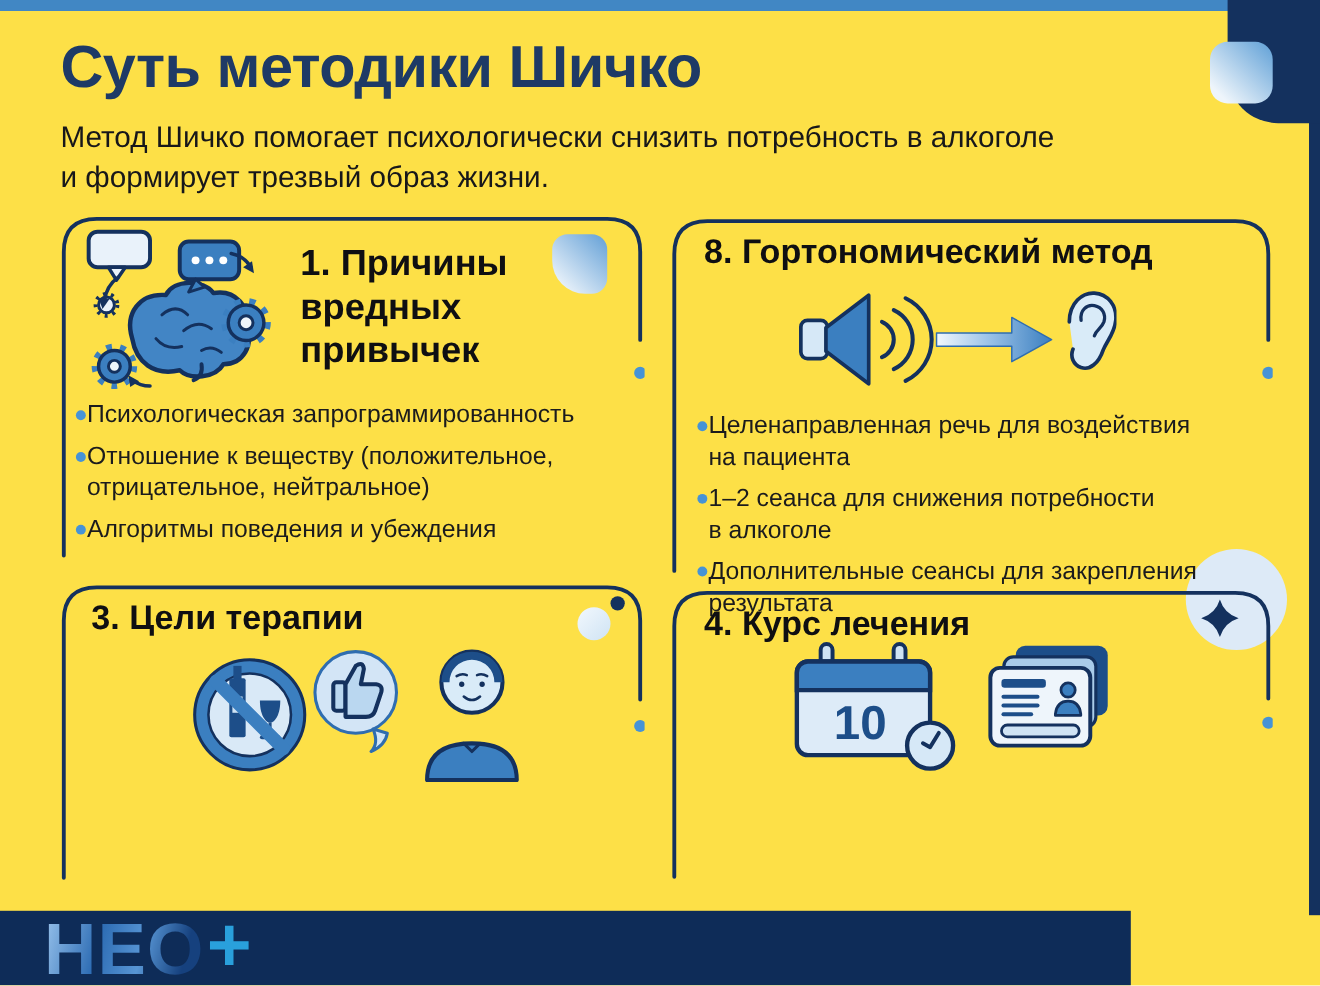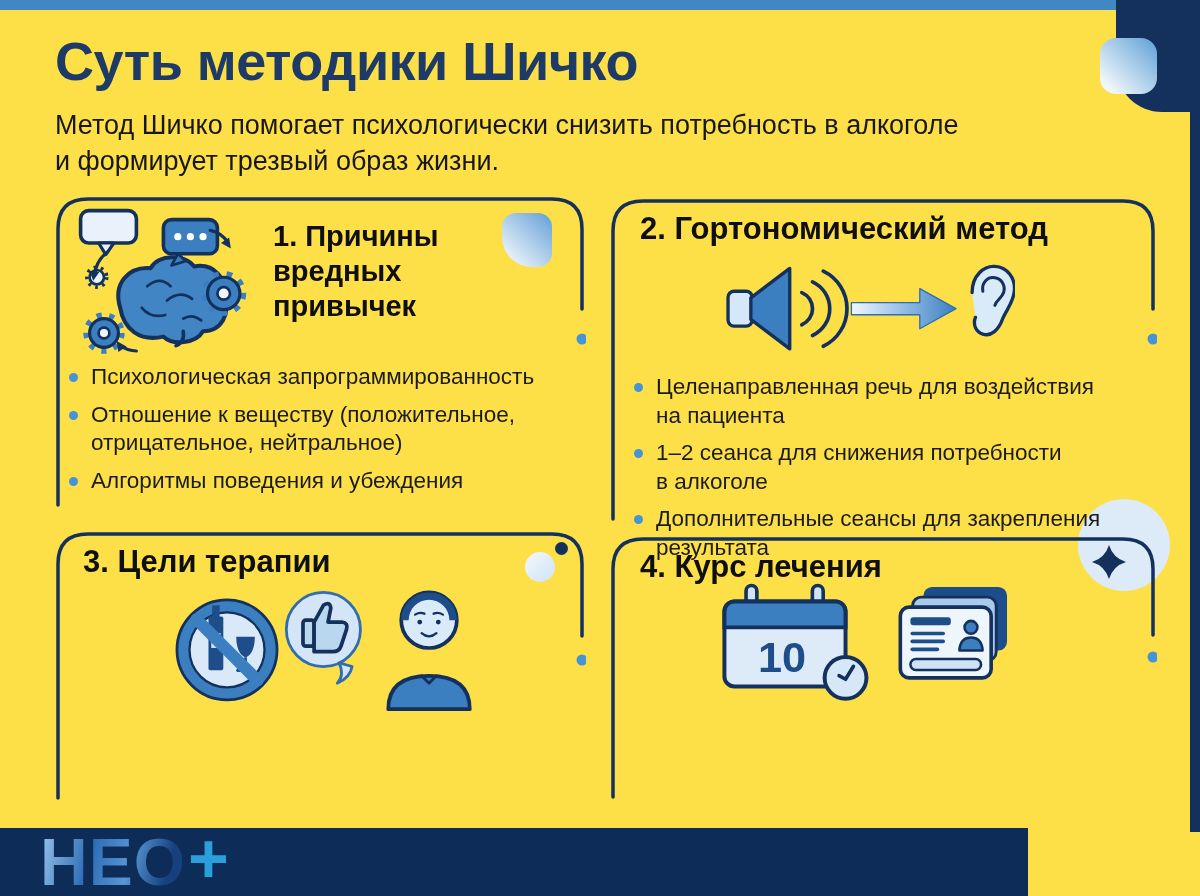--- a/index.html
+++ b/index.html
@@ -19,34 +19,34 @@
         color:var(--title);letter-spacing:-0.5px;}
   .subtitle{position:absolute;left:55px;top:108px;margin:0;font-size:27px;color:var(--text);
         line-height:1.32;white-space:pre;}
   .card{position:absolute;}
   .card1{left:55px;top:195px;width:531px;height:315px;}
   .card2{left:610px;top:197px;width:547px;height:328px;}
   .card3{left:55px;top:530px;width:531px;height:290px;}
   .card4{left:610px;top:535px;width:547px;height:285px;}
   .border-svg{position:absolute;left:0;top:0;z-index:1;}
   .card-title{position:absolute;margin:0;font-weight:bold;color:#0f0f12;white-space:pre;z-index:2;}
-  .t1{left:218px;top:24px;font-size:29px;line-height:1.2;}
+  .t1{left:218px;top:24px;font-size:33px;line-height:1.2;}
   .t2,.t4{left:30px;top:14px;font-size:31px;}
   .t3{left:28px;top:14px;font-size:31px;}
   .icon{position:absolute;z-index:2;}
   .icon1{left:22px;top:12px;}
   .icon2{left:110px;top:54px;}
   .icon3{left:112px;top:42px;}
   .icon4{left:100px;top:46px;}
   .bullets{position:absolute;margin:0;padding:0;list-style:none;z-index:2;}
   .b1{left:14px;top:168px;}
   .b2{left:24px;top:176px;}
   .b3{left:14px;top:188px;}
   .b4{left:36px;top:178px;}
-  .bullet{display:flex;gap:13px;margin-bottom:9px;}
+  .bullet{display:flex;gap:1px;margin-bottom:9px;}
   .dot{flex:none;width:9px;height:9px;border-radius:50%;background:var(--bullet);margin-top:10px;}
   .btext{font-size:22.5px;line-height:1.27;color:#1b1b1d;white-space:pre;}
   .deco-squircle{position:absolute;left:447px;top:18px;width:50px;height:54px;z-index:0;
         background:linear-gradient(45deg,#f0f6fc 10%,#6aa4d8 95%);border-radius:14px 14px 14px 30px;}
   .deco3-dot{position:absolute;left:500px;top:12px;width:13px;height:13px;border-radius:50%;
         background:var(--navy);z-index:0;}
   .deco3-circle{position:absolute;left:470px;top:22px;width:30px;height:30px;border-radius:50%;
         background:linear-gradient(135deg,#f2f8fd,#cfe3f4);z-index:0;}
   .deco4-circle{position:absolute;left:468px;top:-36px;width:92px;height:92px;border-radius:50%;
         background:#ddeaf7;z-index:0;}
@@ -145,21 +145,21 @@
       </defs>
       <rect x="12" y="60" width="36" height="52" rx="9" fill="#d6e8f7" stroke="#14315e" stroke-width="5"></rect>
       <path d="M 46 70 L 104 26 L 104 146 L 46 102 Z" fill="#3b7fc0" stroke="#14315e" stroke-width="5" stroke-linejoin="round"></path>
       <path d="M 122 62 a 26 26 0 0 1 0 48 M 138 46 a 44 44 0 0 1 0 80 M 154 30 a 62 62 0 0 1 0 112" fill="none" stroke="#14315e" stroke-width="5.5" stroke-linecap="round"></path>
       <path d="M 196 77 H 298 V 56 L 352 86 L 298 116 V 95 H 196 Z" fill="url(#ag)" stroke="#2f6db0" stroke-width="2" stroke-linejoin="round"></path>
       <g>
         <path d="M 376 62 C 376 36 394 22 410 23 C 428 24 441 40 439 60 C 437 78 428 86 422 100 C 416 118 404 128 392 124 C 381 120 377 109 381 99" fill="#d9ebf8" stroke="#14315e" stroke-width="5" stroke-linecap="round" stroke-linejoin="round"></path>
         <path d="M 392 60 C 390 46 400 38 410 40 C 421 42 426 52 423 62 C 420 71 412 73 410 81" fill="none" stroke="#14315e" stroke-width="4.5" stroke-linecap="round"></path>
       </g>
     </svg>
-    <h2 class="card-title t2">2. Гортономический метод</h2>
+    <h2 class="card-title t2">8. Гортономический метод</h2>
     <ul class="bullets b2">
       <li class="bullet">
           <span class="dot"></span>
           <span class="btext">Целенаправленная речь для воздействия
 на пациента</span>
         </li>
       <li class="bullet">
           <span class="dot"></span>
           <span class="btext">1–2 сеанса для снижения потребности
 в алкоголе</span>

